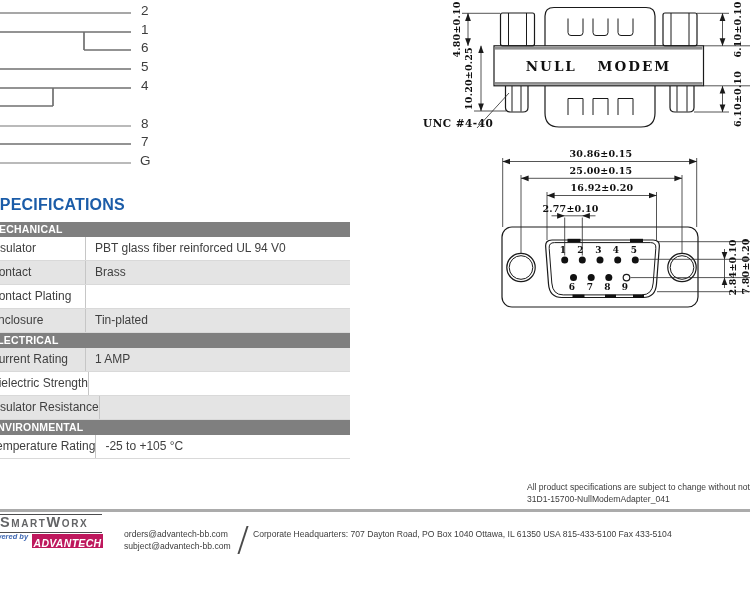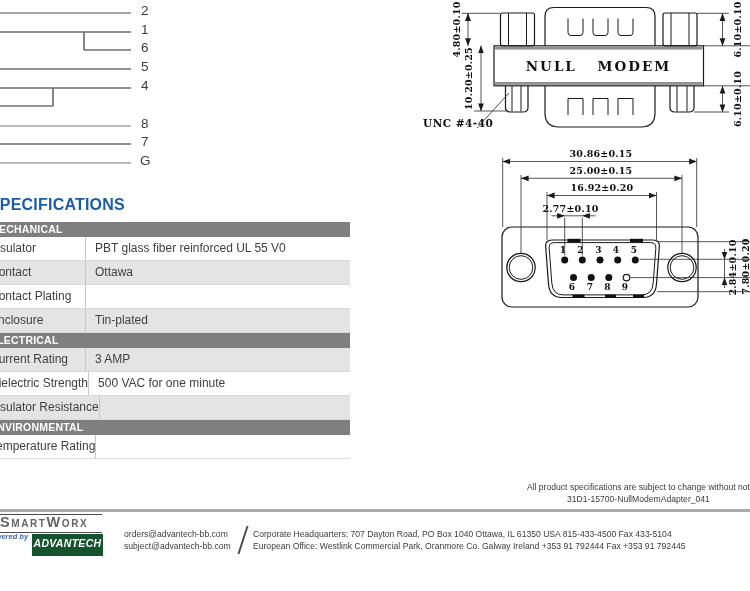--- a/index.html
+++ b/index.html
@@ -29,27 +29,27 @@
   .spec-title{left:-11px;top:196px;font-weight:bold;font-size:16px;color:#1b5ca8;letter-spacing:.2px;white-space:nowrap;}
   .spec-table{left:-16px;top:222px;width:366px;font-size:12px;color:#3f3f3f;}
   .sec-hdr{height:15px;line-height:15px;background:#7f7f7f;color:#ffffff;font-weight:bold;
            font-size:10.5px;padding-left:6px;letter-spacing:.2px;}
   .srow{display:flex;height:23px;line-height:23px;border-bottom:1px solid #d9d9d9;background:#fff;}
   .srow.g{background:#e4e4e4;}
   .lbl{flex:0 0 102px;box-sizing:border-box;padding-left:6px;border-right:1px solid #c6c6c6;white-space:nowrap;overflow:visible;}
   .val{padding-left:9px;white-space:nowrap;}
 
   
-  .disclaimer{right:0;top:481px;text-align:center;font-size:8.6px;color:#3c3c3c;line-height:12px;white-space:nowrap;}
+  .disclaimer{right:0;top:481px;text-align:left;font-size:8.6px;color:#3c3c3c;line-height:12px;white-space:nowrap;}
   .rule{left:0;top:509px;width:750px;height:3px;background:#ababab;}
   .sw-line{height:1.6px;background:#4d4d4f;width:122px;left:-20px;}
   .sw-text{left:0px;top:514px;font-size:14.5px;font-weight:600;color:#636466;
            font-variant:small-caps;letter-spacing:1.6px;white-space:nowrap;}
   .poweredby{left:-14px;top:532px;font-size:7.5px;font-weight:bold;font-style:italic;color:#3f68b3;white-space:nowrap;}
-  .adv-logo{left:32px;top:534px;width:71px;height:22px;background:#14532d;color:#fff;
+  .adv-logo{left:32px;top:534px;width:71px;height:14px;background:#be185d;color:#fff;
             font-weight:bold;font-style:italic;font-size:10.5px;text-align:center;line-height:18px;letter-spacing:.3px;}
   .emails{left:124px;top:529px;font-size:8.6px;color:#3c3c3c;line-height:11.5px;white-space:nowrap;}
   .slash{left:242px;top:526px;width:1.6px;height:28px;background:#4a4a4a;transform:skewX(-18deg);}
   .corp{left:253px;top:529px;font-size:8.6px;color:#3c3c3c;line-height:11.5px;white-space:nowrap;}
 </style>
 </head>
 <body>
 
 <svg class="abs" style="left:0;top:0" width="160" height="180" viewBox="0 0 160 180">
   <g>
@@ -239,50 +239,50 @@
     <text class="dimtxt" text-anchor="middle" transform="rotate(-90 745.5 266.5)" x="745.5" y="270">7.80±0.20</text>
   </g>
 </svg>
 
 <div class="abs spec-title">SPECIFICATIONS</div>
 
 <div class="abs spec-table">
   <div class="sec-hdr">MECHANICAL</div>
   <div class="srow">
     <div class="lbl">Insulator</div>
-    <div class="val">PBT glass fiber reinforced UL 55 V0</div>
+    <div class="val">PBT glass fiber reinforced UL 94 V0</div>
   </div>
   <div class="srow g">
     <div class="lbl">Contact</div>
-    <div class="val">Ottawa</div>
+    <div class="val">Brass</div>
   </div>
   <div class="srow">
     <div class="lbl">Contact Plating</div>
   </div>
   <div class="srow g">
     <div class="lbl">Enclosure</div>
     <div class="val">Tin-plated</div>
   </div>
 
   <div class="sec-hdr">ELECTRICAL</div>
   <div class="srow g">
     <div class="lbl">Current Rating</div>
-    <div class="val">3 AMP</div>
+    <div class="val">1 AMP</div>
   </div>
   <div class="srow">
     <div class="lbl">Dielectric Strength</div>
-    <div class="val">500 VAC for one minute</div>
   </div>
   <div class="srow g">
     <div class="lbl">Insulator Resistance</div>
   </div>
 
   <div class="sec-hdr">ENVIRONMENTAL</div>
   <div class="srow">
     <div class="lbl">Temperature Rating</div>
+    <div class="val">-25 to +105 °C</div>
   </div>
 </div>
 
 <div class="abs disclaimer">
   <div>All product specifications are subject to change without not</div>
   <div>31D1-15700-NullModemAdapter_041</div>
 </div>
 
 <div class="abs rule"></div>
 
@@ -294,15 +294,14 @@
 <div class="abs adv-logo">ADVANTECH</div>
 
 <div class="abs emails">
   <div>orders@advantech-bb.com</div>
   <div>subject@advantech-bb.com</div>
 </div>
 
 <div class="abs slash"></div>
 
 <div class="abs corp">
-  <div>Corporate Headquarters: 707 Dayton Road, PO Box 1040 Ottawa, IL 61350 USA   815-433-4500   Fax 433-5104</div>
-  <div>European Office:  Westlink Commercial Park, Oranmore Co. Galway Ireland  +353 91 792444  Fax +353 91 792445</div>
+  <div>Corporate Headquarters: 707 Dayton Road, PO Box 1040 Ottawa, IL 61350 USA   815-433-5100   Fax 433-5104</div>
 </div>
 
 </body></html>

